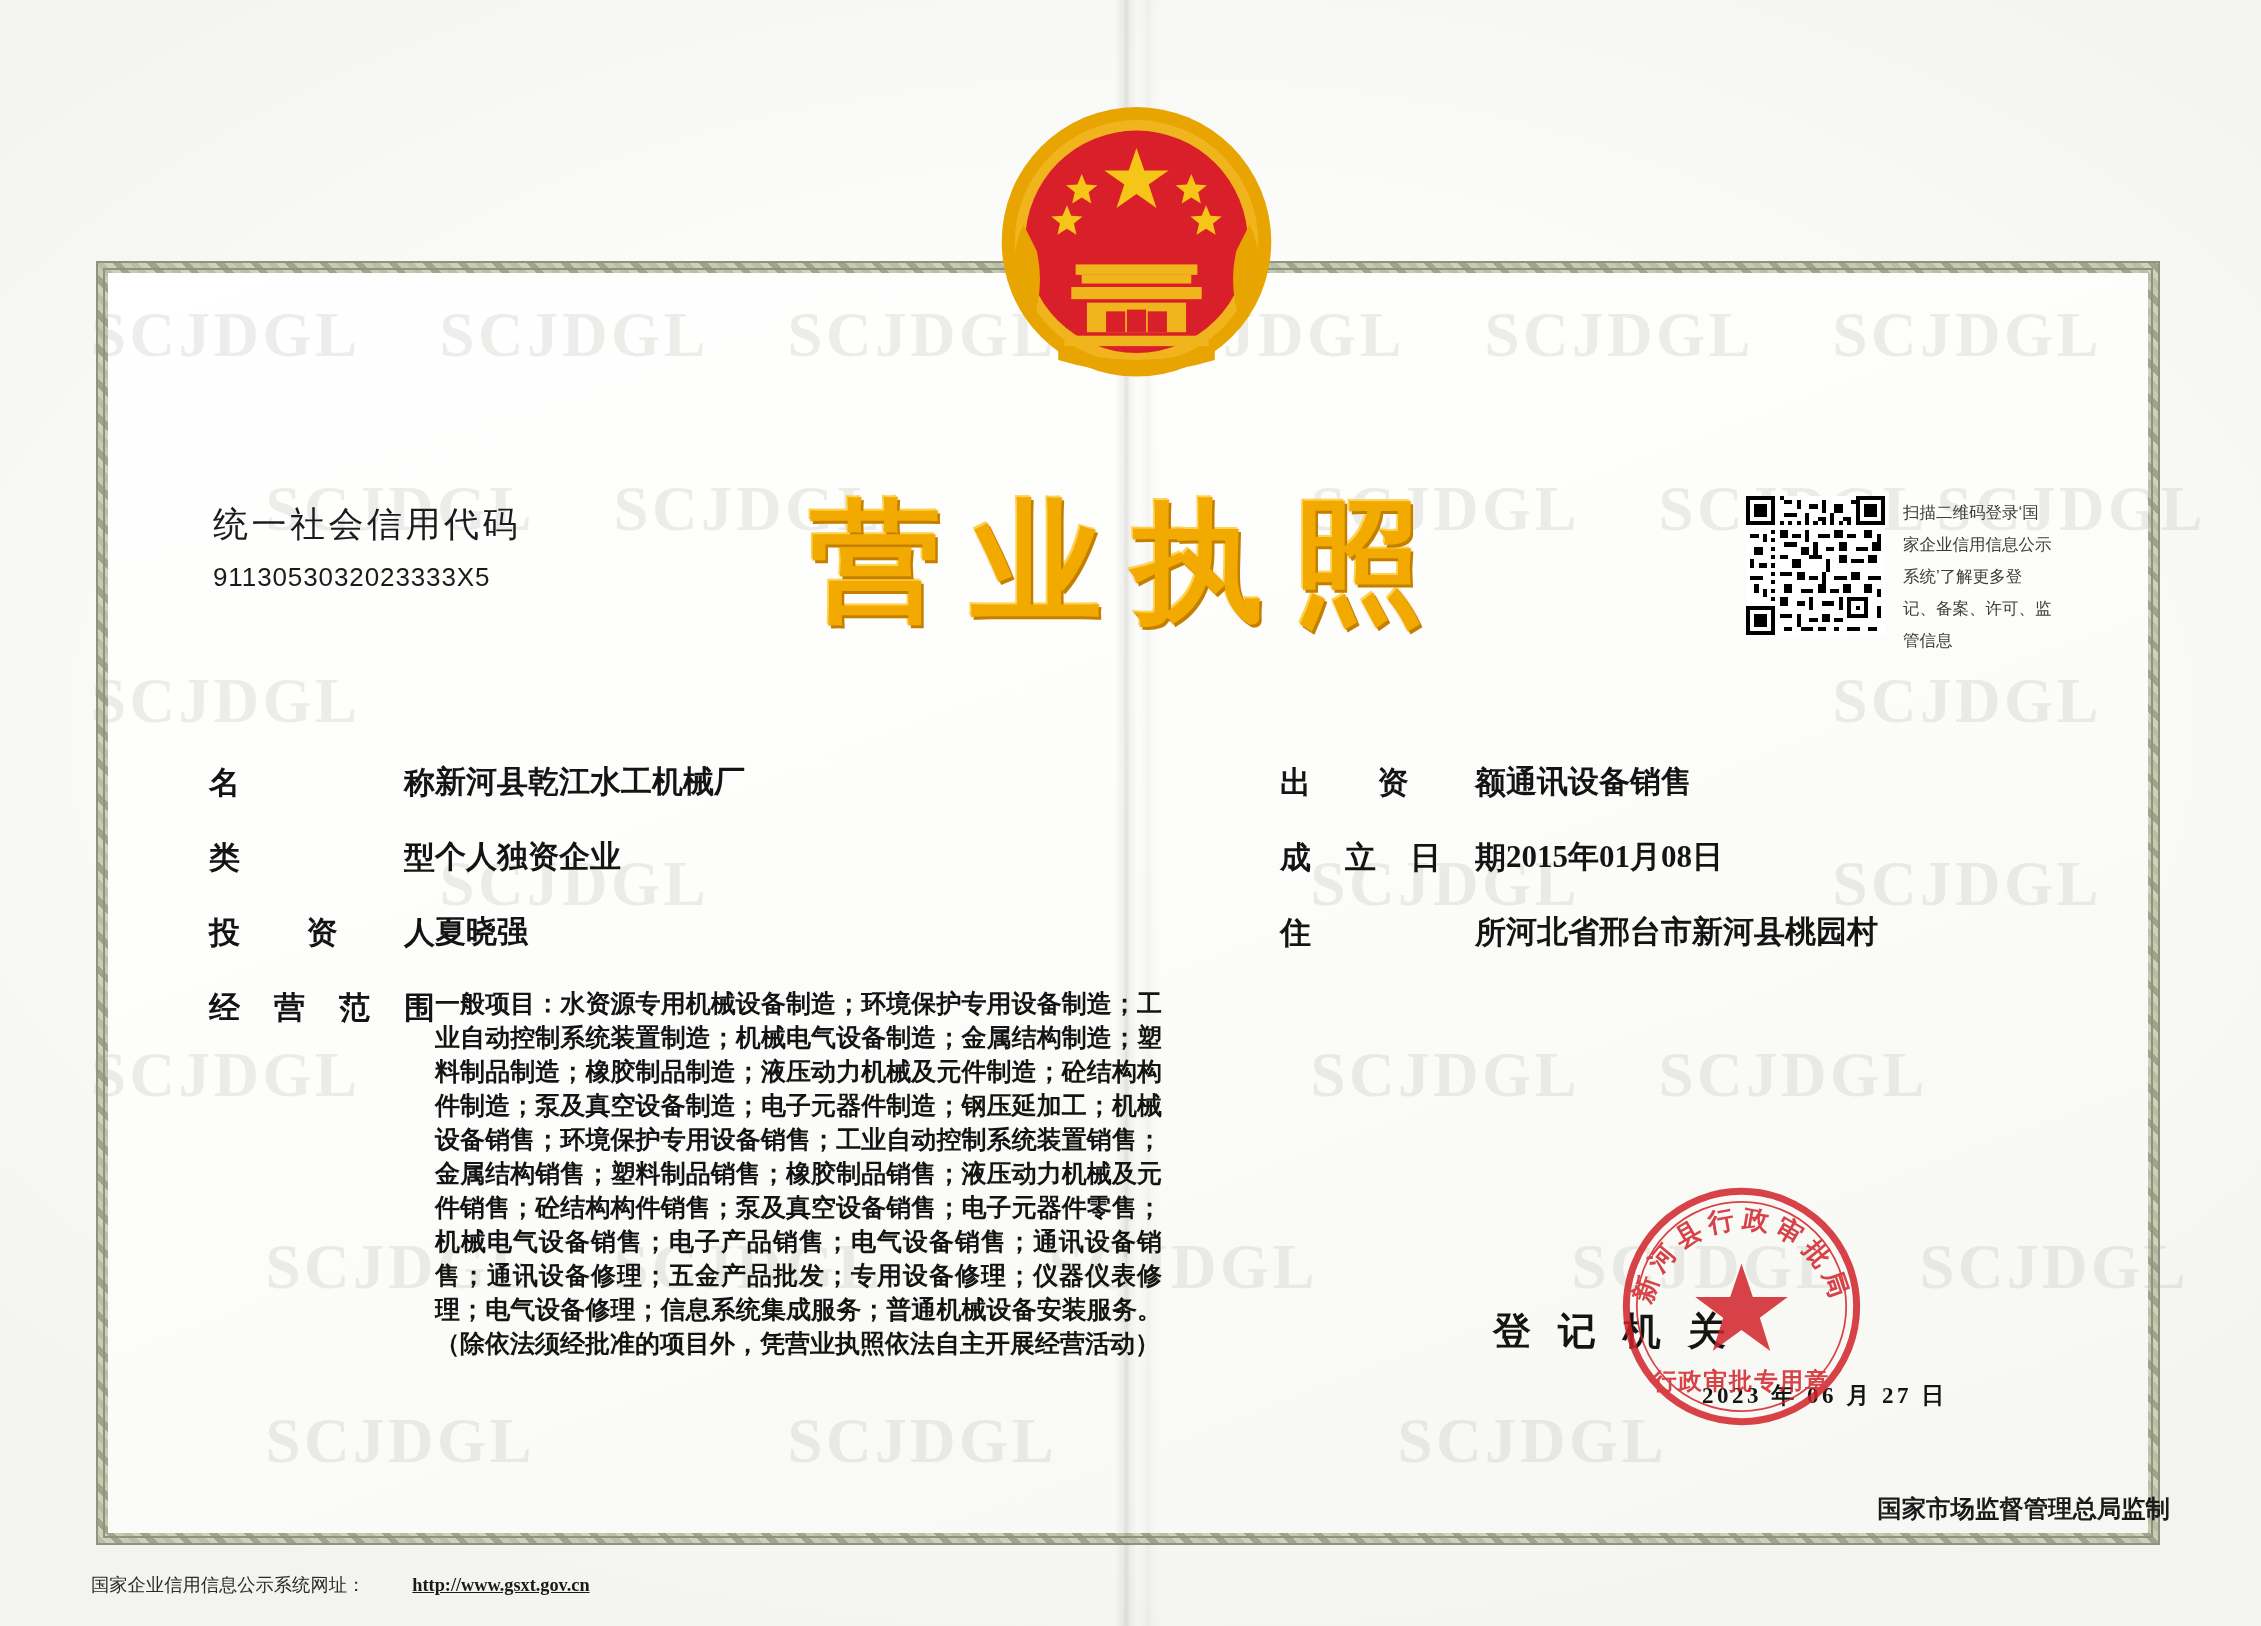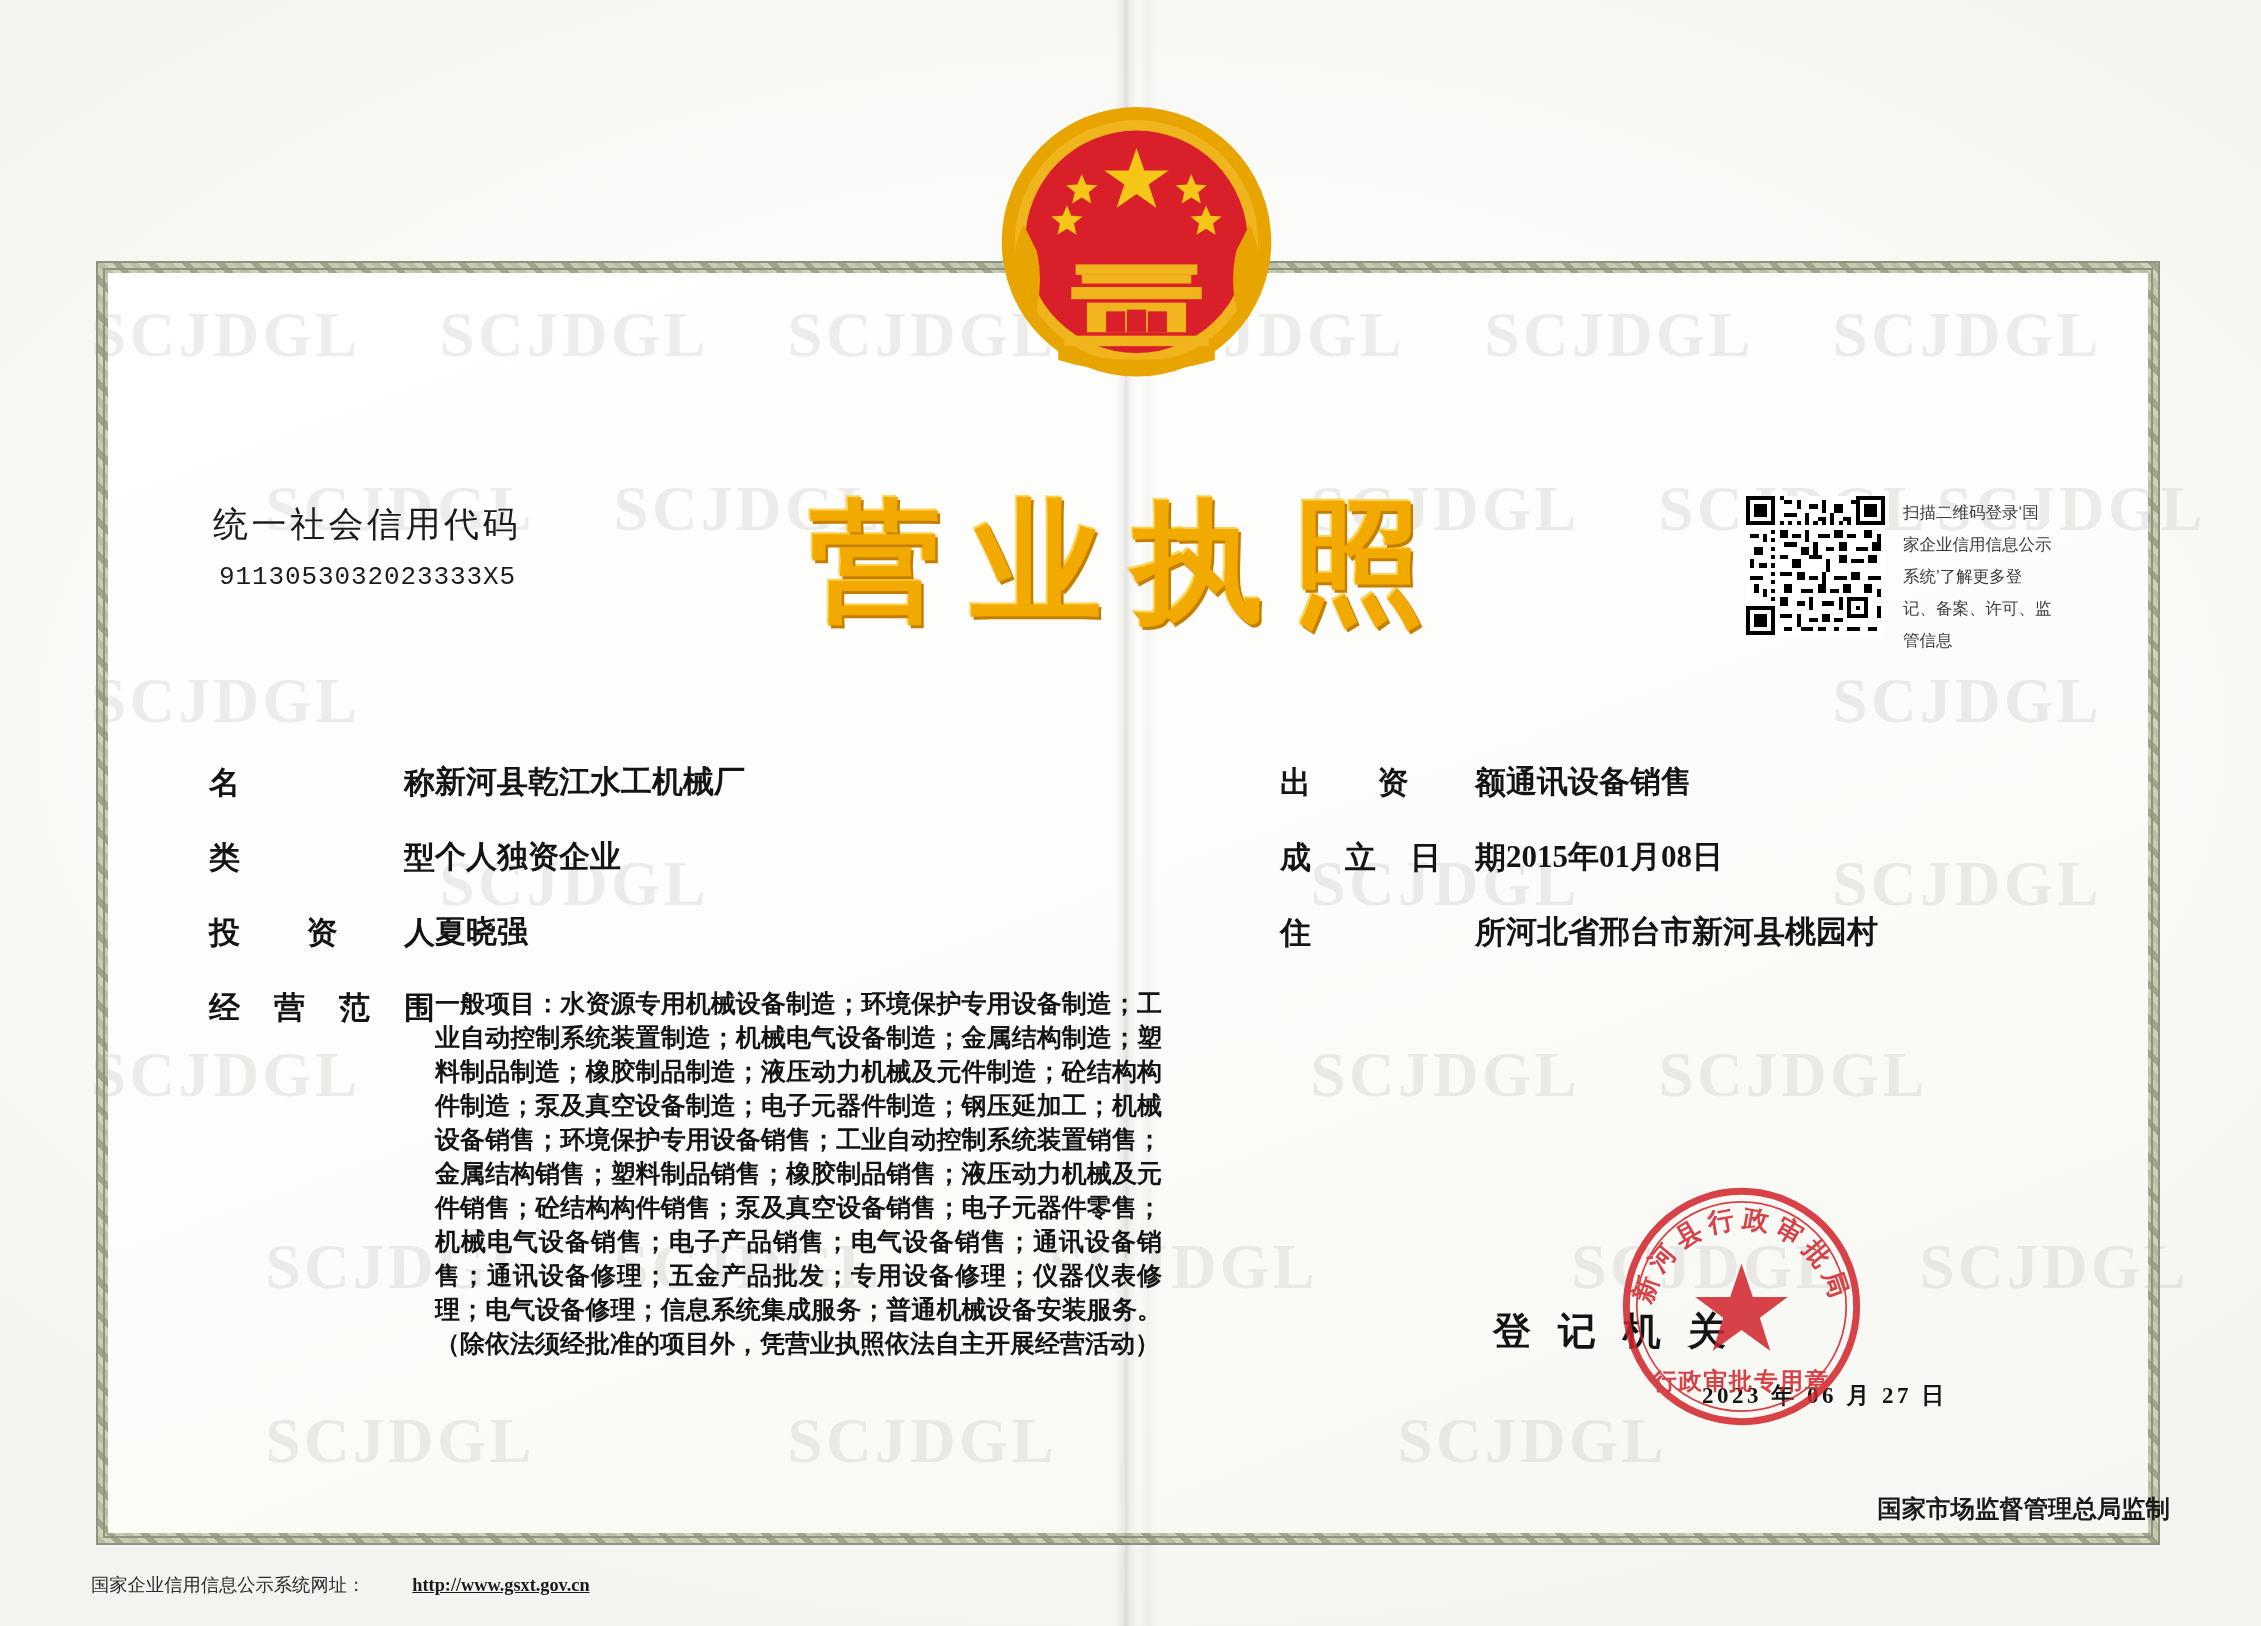--- a/index.html
+++ b/index.html
@@ -132,25 +132,24 @@
     z-index: 5;
   }
   #code-label {
     font-size: 35px;
     letter-spacing: 3.5px;
     color: #1b1b1b;
     font-weight: 400;
   }
   #code-value {
     margin-top: 14px;
-    font-family: Liberation Mono, monospace;
+    font-family: Liberation Sans, sans-serif;
     font-size: 26px;
     letter-spacing: 0.9px;
     color: #1b1b1b;
-    margin-left: 6px;
   }
 
   
   #qr-wrap {
     position: absolute;
     left: 1746px;
     top: 496px;
     z-index: 5;
   }
   #qr {

